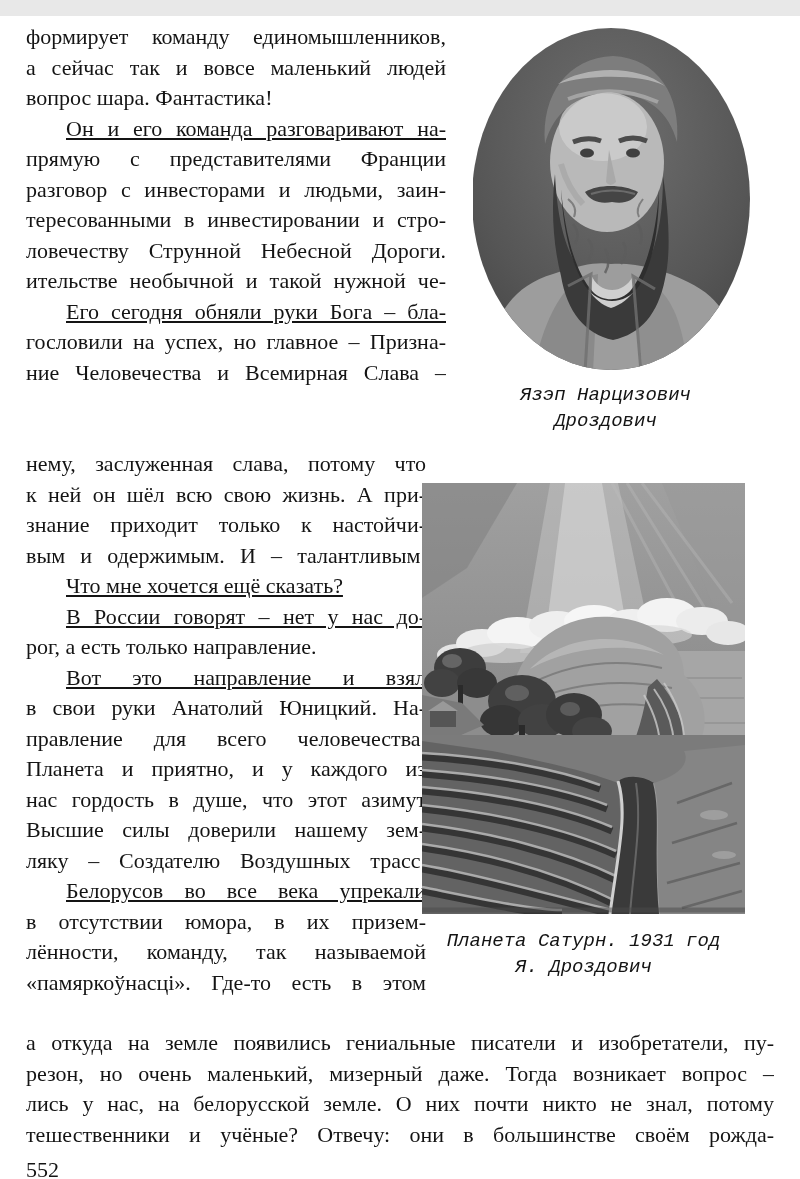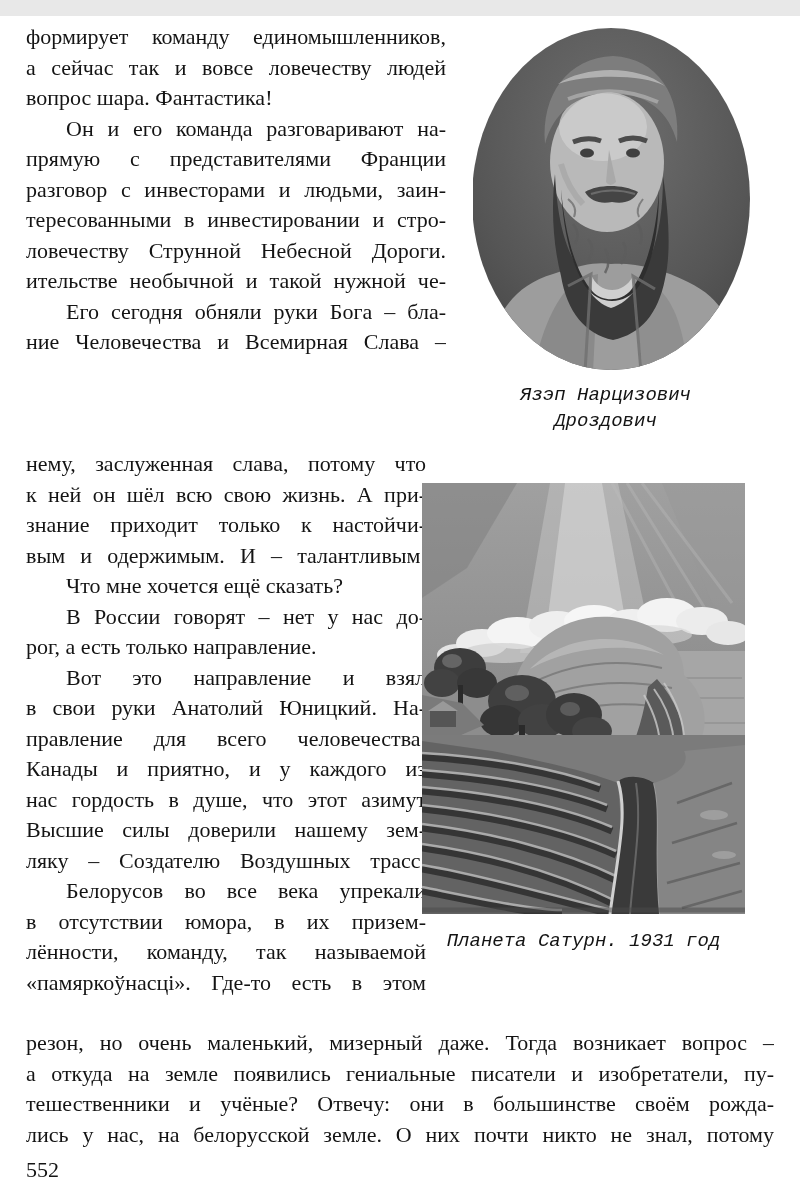--- a/index.html
+++ b/index.html
@@ -11,21 +11,21 @@
     overflow:hidden;
     font-family:"Liberation Serif","DejaVu Serif",serif;
     color:#141414;
   }
   .textblock{position:absolute;font-size:22px;}
   #block1{left:26px;top:6px;width:420px;}
   #block2{left:26px;top:433px;width:400px;}
   #block3{left:26px;top:1012px;width:748px;}
   .line{height:30.5px;line-height:30.5px;overflow:hidden;white-space:normal;}
   .just{text-align:justify;text-align-last:justify;}
-  .ind{text-indent:40px;}
+  .ind{text-indent:40px;text-decoration:underline;}
   .rightcol{position:absolute;left:422px;top:0;width:323px;height:1179px;font-family:Liberation Mono, monospace;}
   .fig{position:absolute;}
   #portrait-box{left:51px;top:8px;width:277px;height:348px;}
   #painting-box{left:0;top:467px;width:323px;height:431px;}
   .caption{
     position:absolute;
     font-style:italic;
     font-size:19px;line-height:26px;
     text-align:center;
   }
@@ -34,57 +34,58 @@
   #page-number{position:absolute;left:26px;top:1139px;font-size:22px;line-height:30px;}
   svg{display:block;width:100%;height:100%;}
 </style>
 </head>
 <body>
 
 <div class="page">
 
   <div class="textblock" id="block1">
       <div class="line just">формирует команду единомышленников,</div>
-      <div class="line just">а сейчас так и вовсе ловечеству людей</div>
+      <div class="line just">а сейчас так и вовсе маленький людей</div>
       <div class="line">вопрос шара. Фантастика!</div>
       <div class="line just ind">Он и его команда разговаривают на-</div>
       <div class="line just">прямую с представителями Франции</div>
       <div class="line just">разговор с инвесторами и людьми, заин-</div>
       <div class="line just">тересованными в инвестировании и стро-</div>
       <div class="line just">ловечеству Струнной Небесной Дороги.</div>
       <div class="line just">ительстве необычной и такой нужной че-</div>
       <div class="line just ind">Его сегодня обняли руки Бога – бла-</div>
+      <div class="line just">гословили на успех, но главное – Призна-</div>
       <div class="line just">ние Человечества и Всемирная Слава –</div>
     </div>
   <div class="textblock" id="block2">
       <div class="line just">нему, заслуженная слава, потому что</div>
       <div class="line just">к ней он шёл всю свою жизнь. А при-</div>
       <div class="line just">знание приходит только к настойчи-</div>
       <div class="line just">вым и одержимым. И – талантливым.</div>
       <div class="line ind">Что мне хочется ещё сказать?</div>
       <div class="line just ind">В России говорят – нет у нас до-</div>
       <div class="line">рог, а есть только направление.</div>
       <div class="line just ind">Вот это направление и взял</div>
       <div class="line just">в свои руки Анатолий Юницкий. На-</div>
       <div class="line just">правление для всего человечества.</div>
-      <div class="line just">Канады и приятно, и у каждого из</div>
+      <div class="line just">Планета и приятно, и у каждого из</div>
       <div class="line just">нас гордость в душе, что этот азимут</div>
       <div class="line just">Высшие силы доверили нашему зем-</div>
       <div class="line just">ляку – Создателю Воздушных трасс.</div>
       <div class="line just ind">Белорусов во все века упрекали</div>
       <div class="line just">в отсутствии юмора, в их призем-</div>
       <div class="line just">лённости, команду, так называемой</div>
       <div class="line just">«памяркоўнасці». Где-то есть в этом</div>
     </div>
 
   <div class="textblock" id="block3">
+      <div class="line just">а откуда на земле появились гениальные писатели и изобретатели, пу-</div>
       <div class="line just">резон, но очень маленький, мизерный даже. Тогда возникает вопрос –</div>
-      <div class="line just">а откуда на земле появились гениальные писатели и изобретатели, пу-</div>
+      <div class="line just">лись у нас, на белорусской земле. О них почти никто не знал, потому</div>
       <div class="line just">тешественники и учёные? Отвечу: они в большинстве своём рожда-</div>
-      <div class="line just">лись у нас, на белорусской земле. О них почти никто не знал, потому</div>
     </div>
 
   <div class="rightcol">
 
     <div class="fig" id="portrait-box">
       <svg viewBox="0 0 277 348" aria-hidden="true">
         <defs>
           <radialGradient id="pbg" cx="50%" cy="32%" r="78%">
             <stop offset="0%" stop-color="#6f6f6f"></stop>
             <stop offset="65%" stop-color="#565656"></stop>
@@ -207,19 +208,20 @@
         <path d="M 232,300 C 240,330 232,370 238,431 L 323,431 L 323,262 L 262,268 C 268,280 258,292 232,300 Z" fill="#858585"></path>
         <path d="M 255,320 L 310,300 M 250,360 L 315,340 M 245,400 L 318,380 M 260,425 L 320,408" stroke="#5f5f5f" stroke-width="2.5" fill="none" opacity="0.8"></path>
         <ellipse cx="292" cy="332" rx="14" ry="5" fill="#b8b8b8" opacity="0.5"></ellipse>
         <ellipse cx="302" cy="372" rx="12" ry="4" fill="#b8b8b8" opacity="0.5"></ellipse>
         <path d="M 0,427 H 323" stroke="#4a4a4a" stroke-width="5" opacity="0.5"></path>
       </svg>
     </div>
 
     <div class="caption" id="caption2">
       <div>Планета Сатурн. 1931 год</div>
+      <div>Я. Дроздович</div>
     </div>
 
   </div>
 
   <div id="page-number">552</div>
 
 </div>
 
 </body></html>

